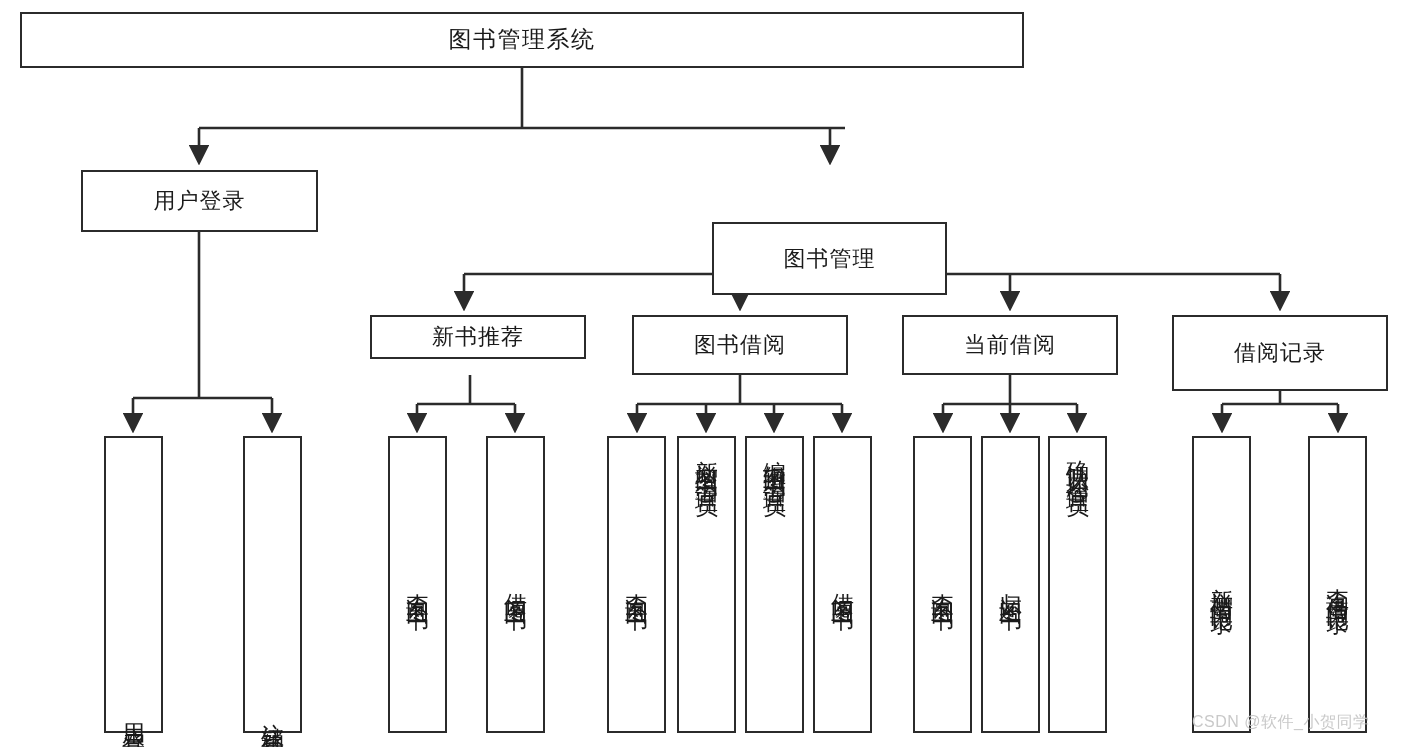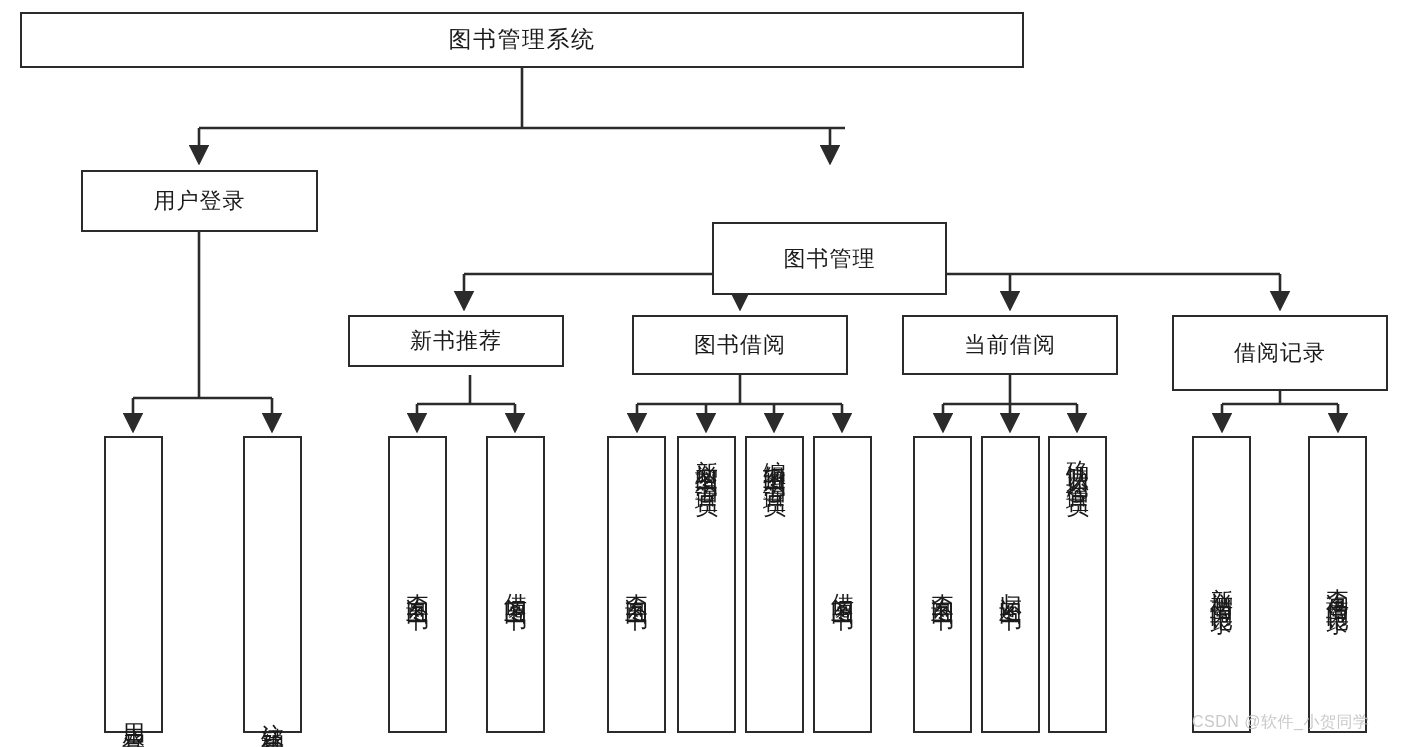--- a/index.html
+++ b/index.html
@@ -124,21 +124,21 @@
     <span class="lbl">图书管理系统</span>
   </div>
 
   <div class="node h" style="left:81px;top:170px;width:237px;height:62px;">
     <span class="lbl">用户登录</span>
   </div>
   <div class="node h" style="left:712px;top:182px;width:235px;height:73px;margin-top:40px;">
     <span class="lbl">图书管理</span>
   </div>
 
-  <div class="node h" style="left:348px;top:315px;width:216px;height:52px;">
+  <div class="node h" style="left:370px;top:315px;width:216px;height:44px;">
     <span class="lbl">新书推荐</span>
   </div>
   <div class="node h" style="left:632px;top:315px;width:216px;height:60px;">
     <span class="lbl">图书借阅</span>
   </div>
   <div class="node h" style="left:902px;top:315px;width:216px;height:60px;">
     <span class="lbl">当前借阅</span>
   </div>
   <div class="node h" style="left:1172px;top:315px;width:216px;height:76px;">
     <span class="lbl">借阅记录</span>

